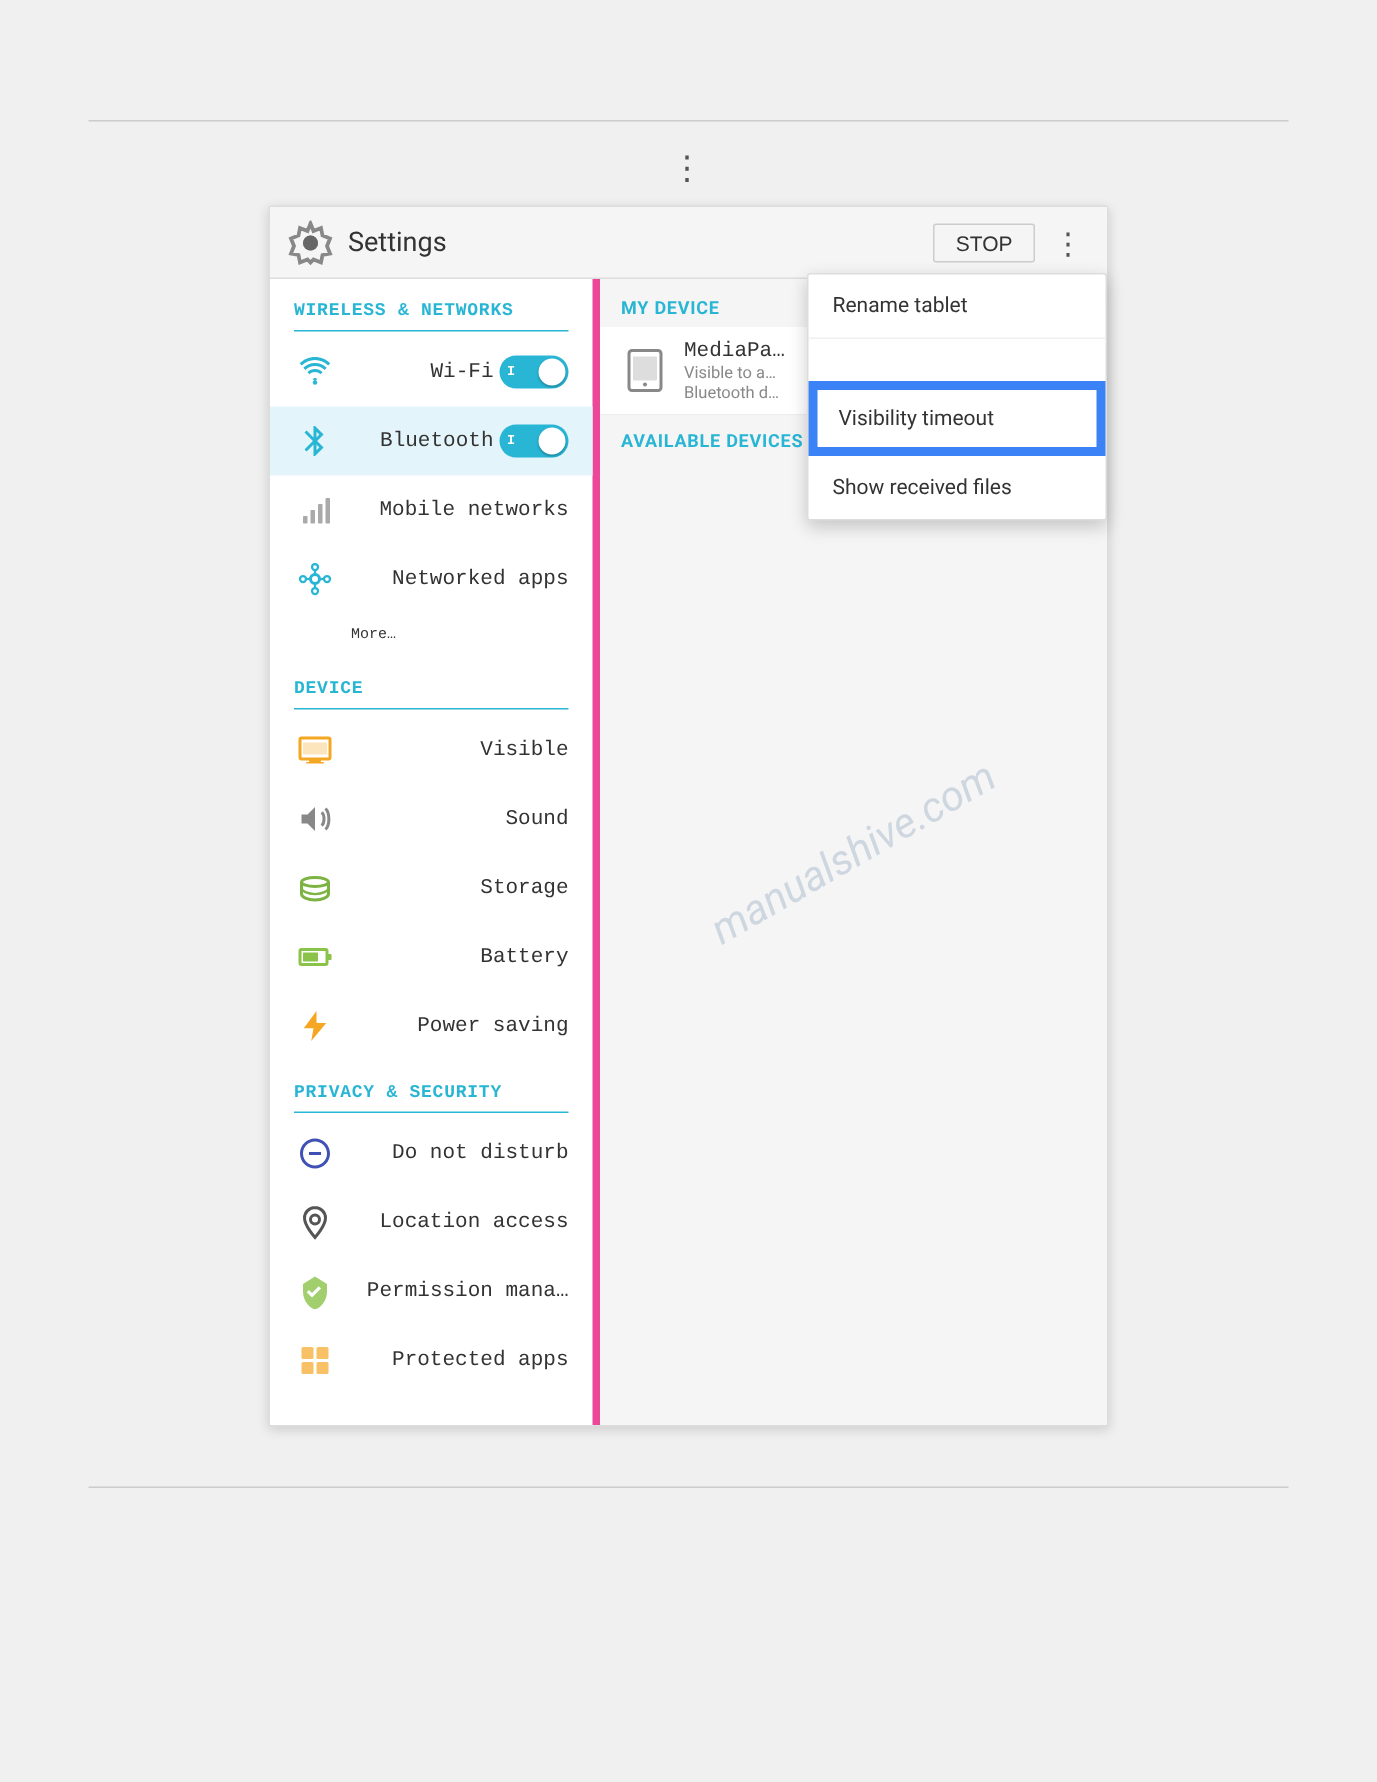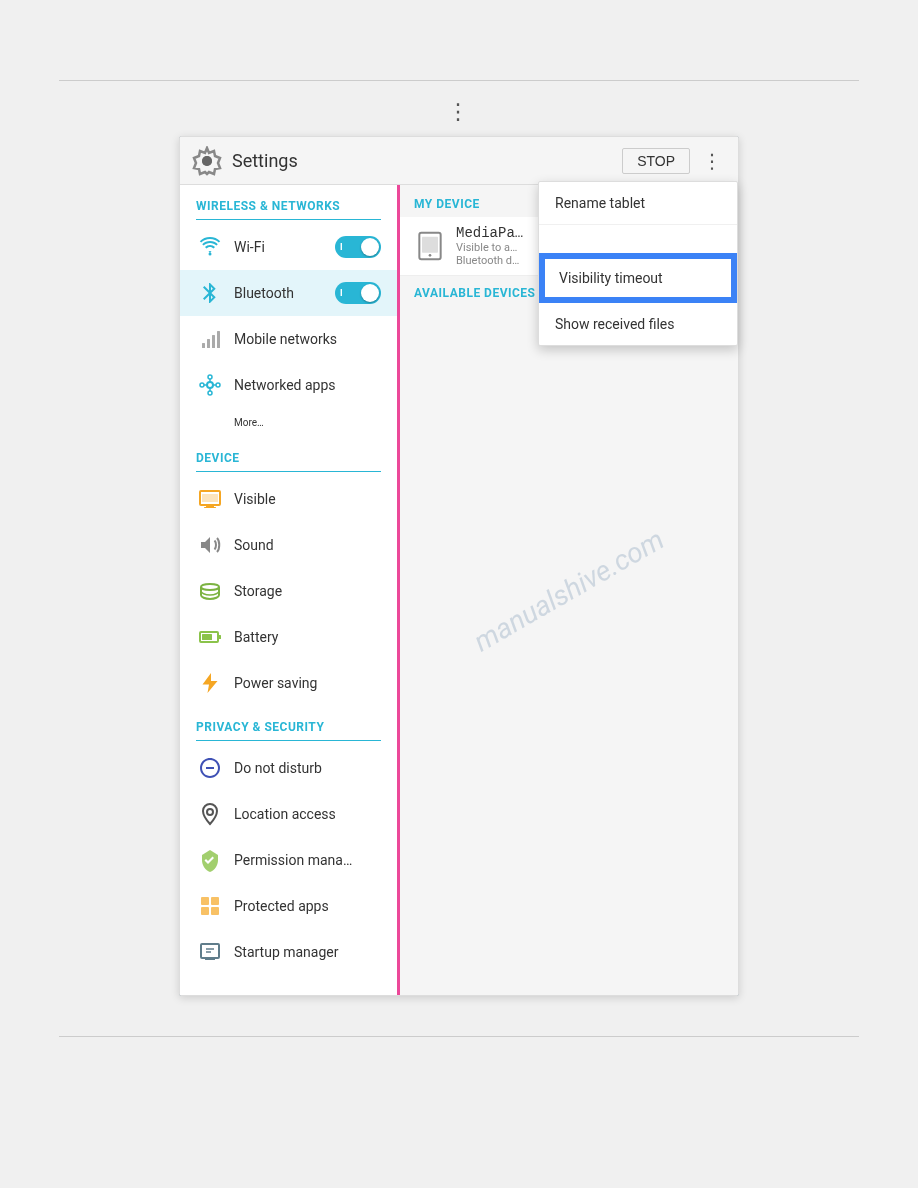--- a/index.html
+++ b/index.html
@@ -98,22 +98,23 @@
     
     .settings-body {
       display: flex;
       position: relative;
     }
 
     
     .sidebar {
       width: 220px;
       background: #fff;
-      border-right: 3px solid #ec4899;
+      border-right: 5px solid #ec4899;
       padding-bottom: 20px;
+      font-family: Liberation Mono, monospace;
     }
 
     .section-header {
       font-size: 12px;
       font-weight: bold;
       color: #29b6d5;
       padding: 14px 16px 6px 16px;
       letter-spacing: 0.5px;
     }
 
@@ -123,20 +124,21 @@
       margin: 0 16px 4px 16px;
     }
 
     .menu-item {
       display: flex;
       align-items: center;
       padding: 9px 16px;
       cursor: pointer;
       font-size: 14px;
       color: #333;
+      text-align: right;
     }
 
     .menu-item.active {
       background: #e3f5fa;
     }
 
     .menu-icon {
       width: 28px;
       height: 28px;
       margin-right: 10px;
@@ -517,31 +519,20 @@
             <svg viewBox="0 0 24 24" xmlns="http://www.w3.org/2000/svg">
               <rect x="3" y="3" width="8" height="8" rx="1" fill="#f5a623" opacity="0.7"></rect>
               <rect x="13" y="3" width="8" height="8" rx="1" fill="#f5a623" opacity="0.7"></rect>
               <rect x="3" y="13" width="8" height="8" rx="1" fill="#f5a623" opacity="0.7"></rect>
               <rect x="13" y="13" width="8" height="8" rx="1" fill="#f5a623" opacity="0.7"></rect>
             </svg>
           </div>
           <span class="menu-label">Protected apps</span>
         </div>
 
-        <div class="menu-item">
-          <div class="menu-icon">
-            <svg viewBox="0 0 24 24" xmlns="http://www.w3.org/2000/svg">
-              <rect x="3" y="4" width="18" height="14" rx="1" fill="none" stroke="#607d8b" stroke-width="2"></rect>
-              <rect x="7" y="18" width="10" height="2" rx="0.5" fill="#607d8b"></rect>
-              <line x1="8" y1="9" x2="16" y2="9" stroke="#607d8b" stroke-width="1.5"></line>
-              <line x1="8" y1="12" x2="13" y2="12" stroke="#607d8b" stroke-width="1.5"></line>
-            </svg>
-          </div>
-          <span class="menu-label">Startup manager</span>
-        </div>
 
       </div>
 
       <div class="right-panel">
 
         <div class="watermark">
           <span class="watermark-text">manualshive.com</span>
         </div>
 
         <div class="my-device-header">MY DEVICE</div>

